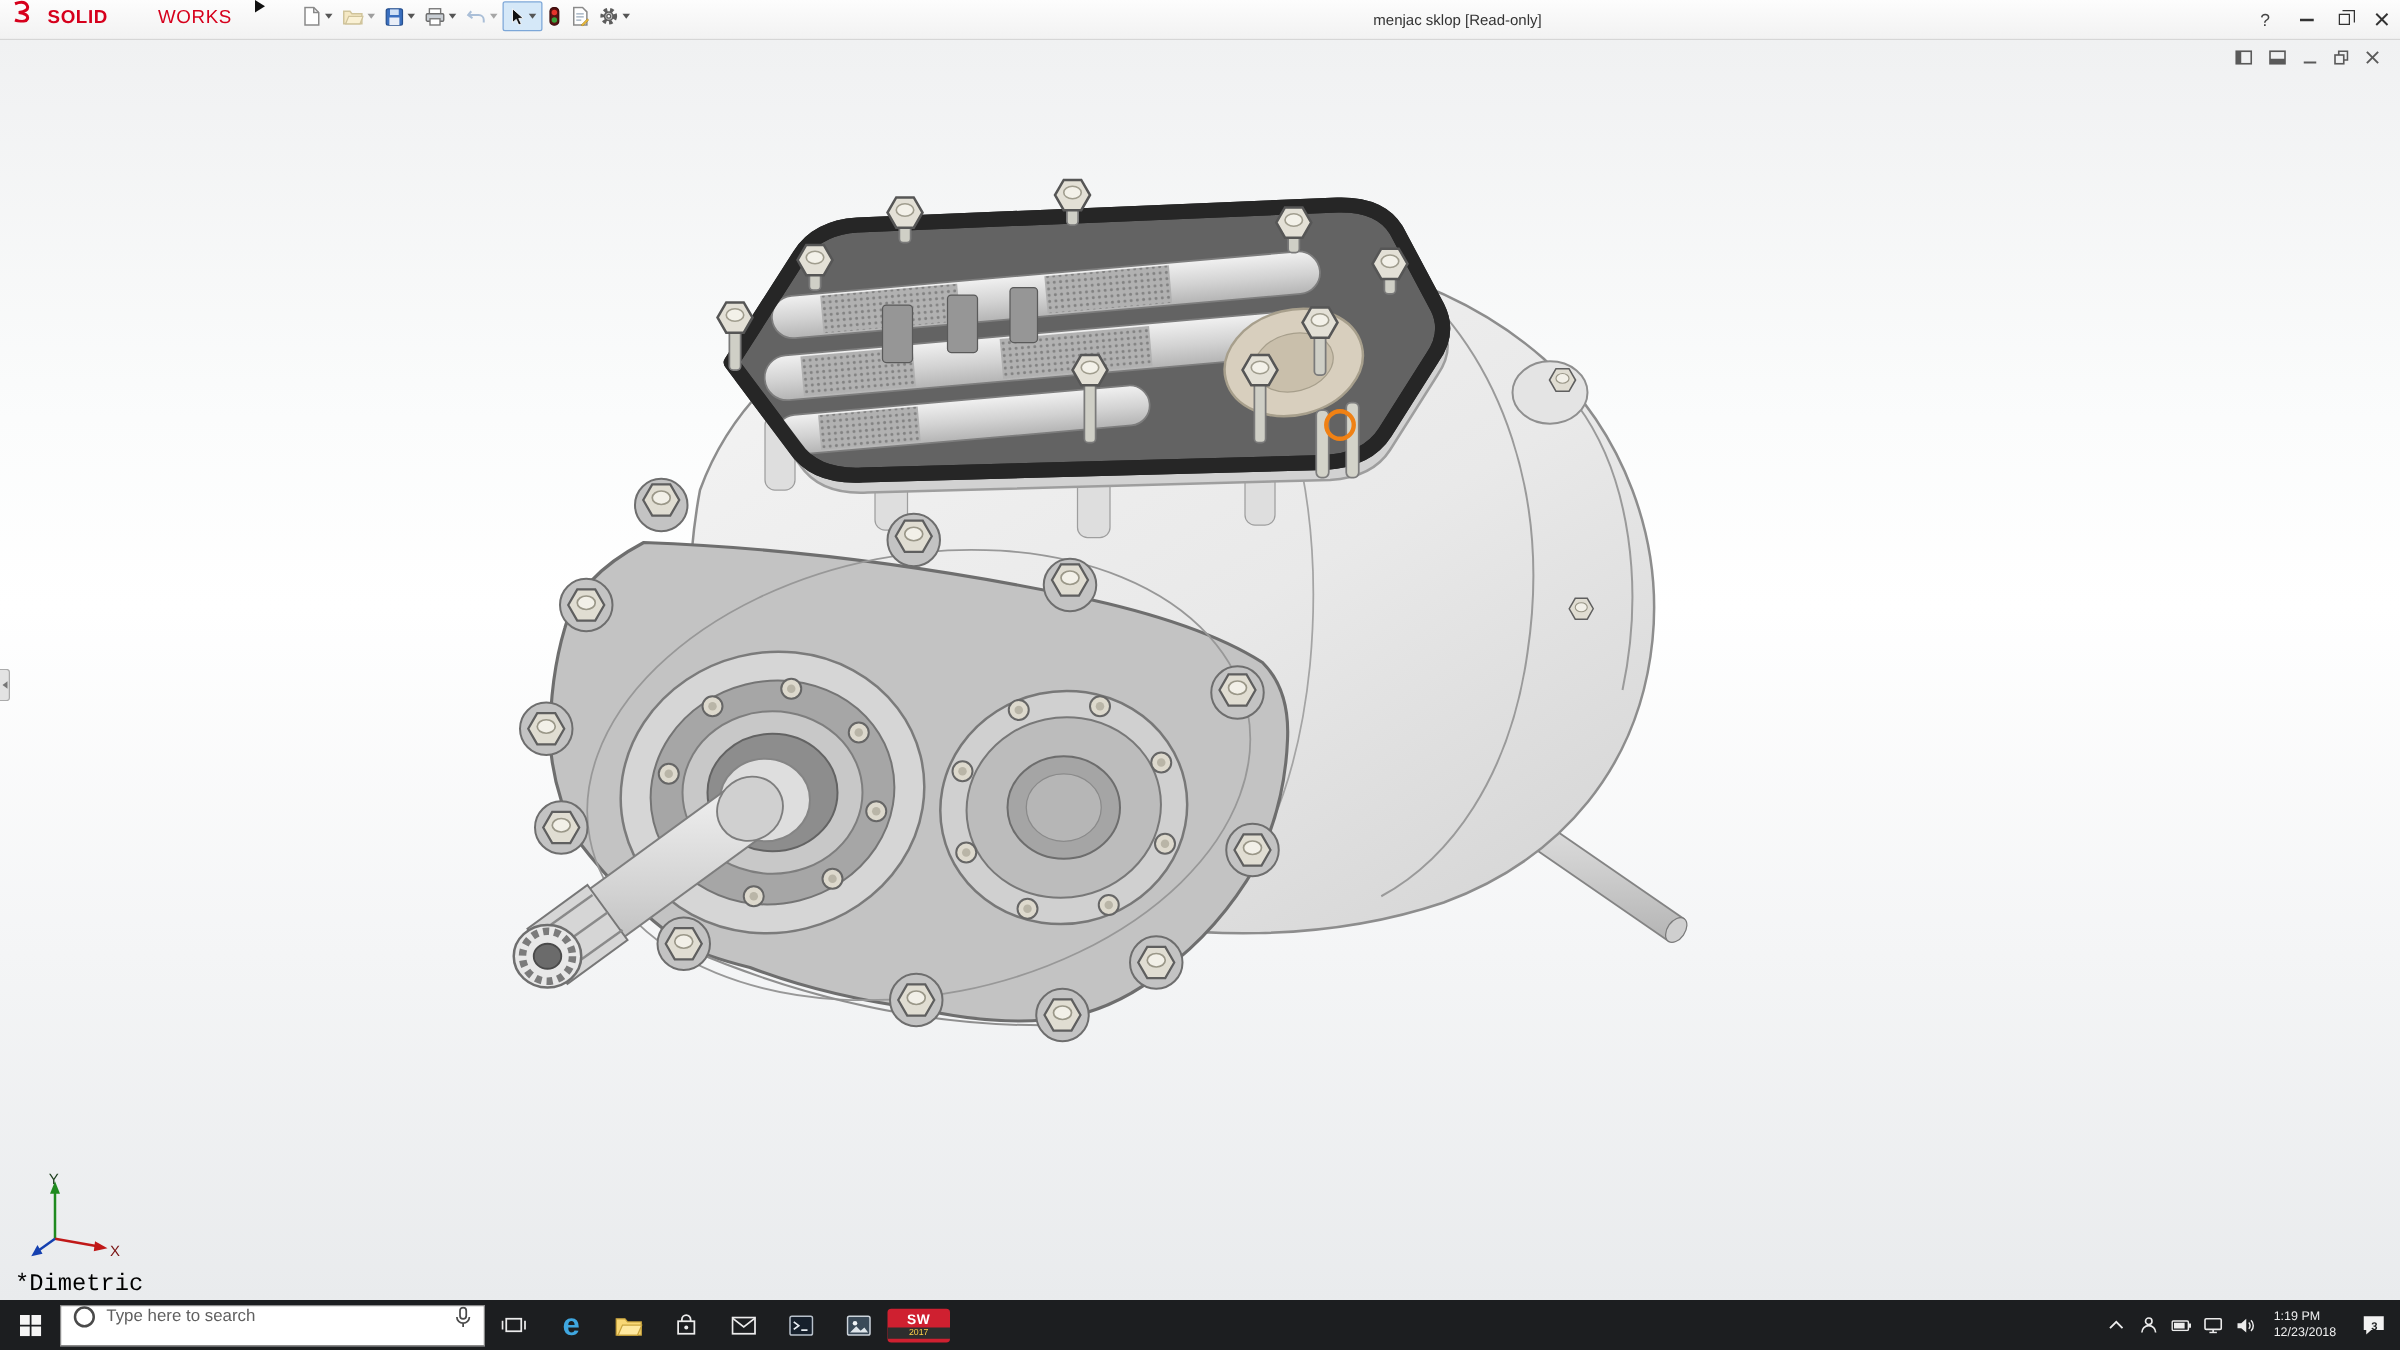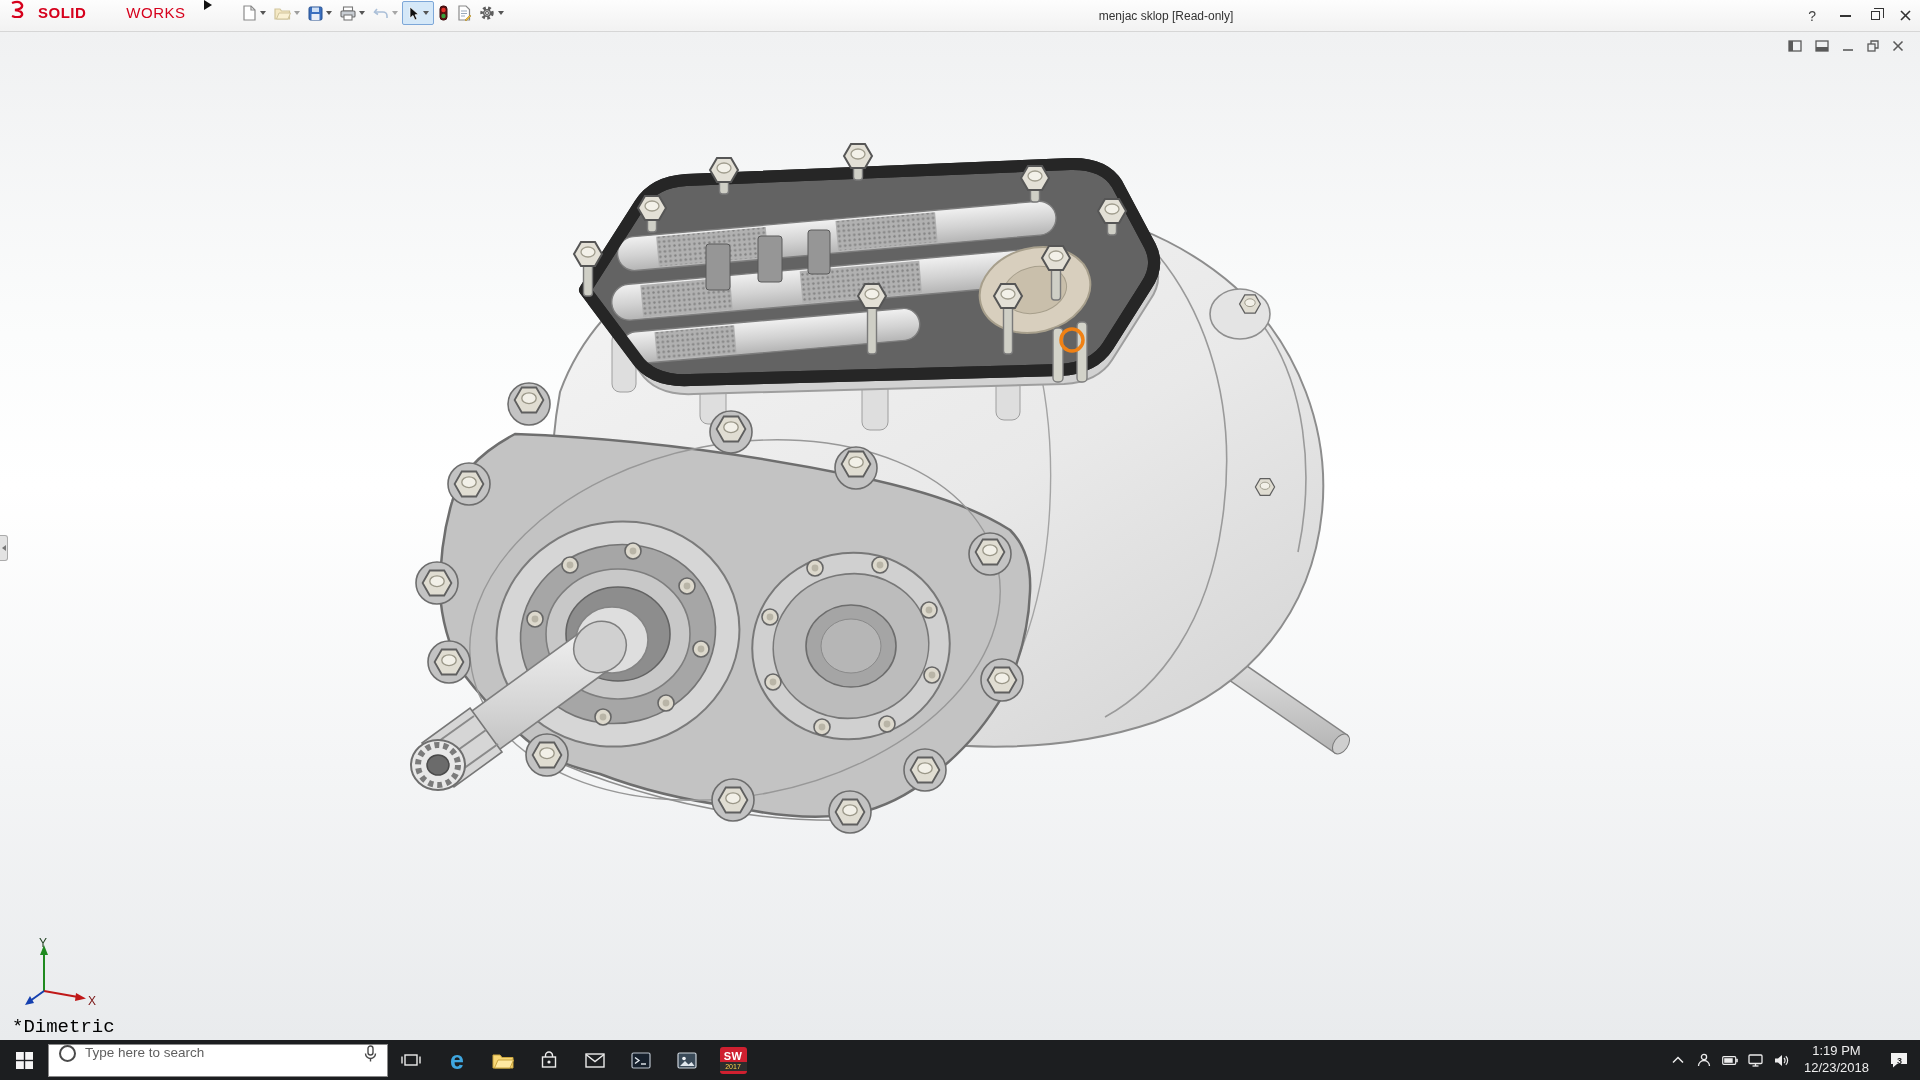--- a/index.html
+++ b/index.html
@@ -47,27 +47,27 @@
   
   .taskbar { position:absolute; bottom:0; left:0; right:0; height:40px; background:#1c1e20;
     display:flex; align-items:center; z-index:40; color:#eee; }
   .start { width:48px; height:40px; display:grid; place-items:center; }
   .searchbox { width:340px; height:33px; background:#ffffff; border:1px solid #8a8a8a;
     display:flex; align-items:flex-start; gap:9px; padding:0 10px; }
   .cortana-ring { width:17px; height:17px; border:2px solid #4a4a4a; border-radius:50%; flex:none; }
   .search-text { font-size:13.5px; color:#5f5f5f; flex:1; white-space:nowrap; overflow:hidden; }
   .tbi { width:46px; height:40px; display:grid; place-items:center; }
   .edge-e { font-size:25px; font-weight:bold; color:#3fa7e0; line-height:1; }
-  .sw-badge { width:27px; height:27px; background:#cf2030; border-radius:3px; display:flex;
+  .sw-badge { width:50px; height:27px; background:#cf2030; border-radius:3px; display:flex;
     flex-direction:column; align-items:center; justify-content:center; overflow:hidden; }
   .sw-badge .swtop { color:#fff; font-size:11px; font-weight:bold; line-height:12px; letter-spacing:.5px; }
   .sw-badge .swyear { background:#2d2d2d; color:#ffd24a; font-size:7px; line-height:9px; width:100%; text-align:center; }
   .tray { margin-left:auto; display:flex; align-items:center; height:100%; }
   .tri { width:26px; height:40px; display:grid; place-items:center; }
-  .clock { text-align:center; font-size:13px; line-height:1.3; padding:0 9px; }
+  .clock { font-size:10px; line-height:1.3; padding:0 9px; }
   .action { width:42px; height:40px; display:grid; place-items:center; position:relative; }
   .ac-badge { position:absolute; font-size:9px; font-weight:bold; color:#1c1e20; top:16px; left:19px; }
 </style>
 </head>
 <body>
 
 <div class="titlebar">
   <div class="logo">
     <svg class="mark" width="24" height="18" viewBox="0 0 24 18">
       <path d="M2 3 Q10 0 12 5 Q13 9 5 10 Q13 11 12 15 Q10 19 2 16" fill="none" stroke="#d6001c" stroke-width="2.4"></path>

